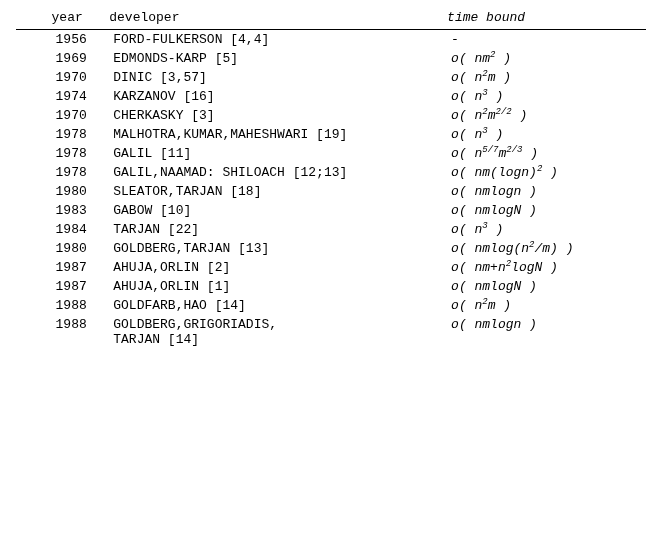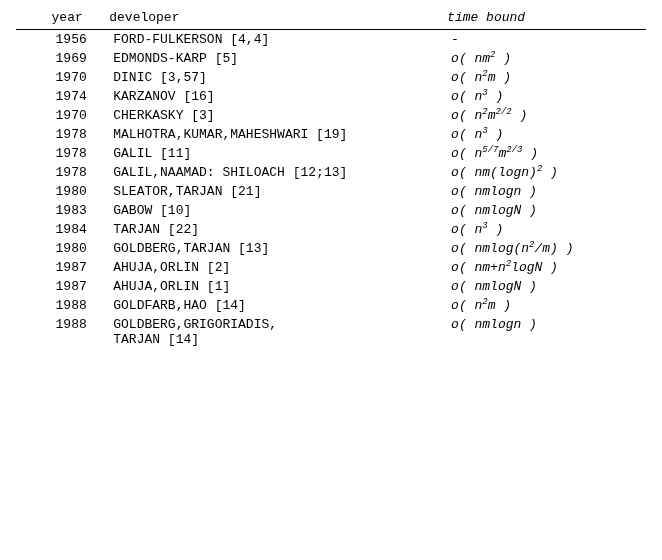--- a/index.html
+++ b/index.html
@@ -99,21 +99,21 @@
       </tr>
       <tr>
         <td class="col-num"></td>
         <td class="col-year">1978</td>
         <td class="col-dev dev-col">GALIL,NAAMAD: SHILOACH [12;13]</td>
         <td class="col-time">o( nm(logn)<sup>2</sup> )</td>
       </tr>
       <tr>
         <td class="col-num"></td>
         <td class="col-year">1980</td>
-        <td class="col-dev dev-col">SLEATOR,TARJAN [21]</td>
+        <td class="col-dev dev-col">SLEATOR,TARJAN [18]</td>
         <td class="col-time">o( nmlogn )</td>
       </tr>
       <tr>
         <td class="col-num"></td>
         <td class="col-year">1983</td>
         <td class="col-dev dev-col">GABOW [10]</td>
         <td class="col-time">o( nmlogN )</td>
       </tr>
       <tr>
         <td class="col-num"></td>

